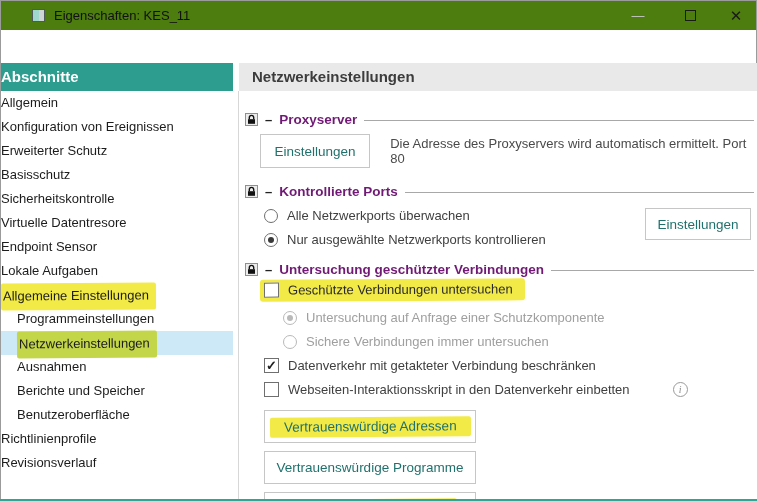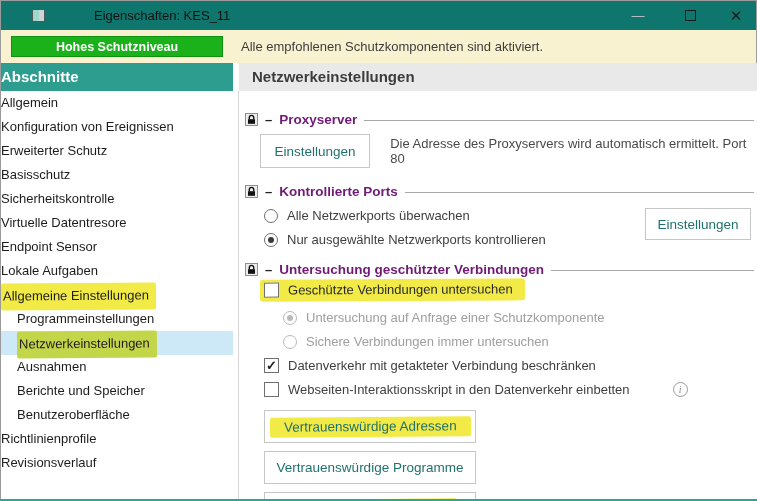--- a/index.html
+++ b/index.html
@@ -8,21 +8,21 @@
     font-family: "Liberation Sans", sans-serif;
     background:#2ca796;
     position:relative;
     overflow:hidden;
   }
   .window {
     position:absolute; left:0; top:0; width:757px; height:499px;
     background:#ffffff; border:1px solid #9b9b9b; border-bottom:none;
   }
   
-  .titlebar { position:relative; height:29px; background:#0f766e; display:flex; align-items:center;gap:40px; }
+  .titlebar { position:relative; height:29px; background:#4d7c0f; display:flex; align-items:center; }
   .app-icon {
     width:13px; height:13px; margin-left:31px; margin-right:9px;
     border:1px solid #4e5a5a;
     background:linear-gradient(90deg,#9fd6cd 0 55%, #cfd4d4 55% 100%);
   }
   .title-text { font-size:13px; color:#111; }
   .win-btn { position:absolute; top:0; width:34px; height:29px; display:flex; align-items:center; justify-content:center; font-size:14px; color:#1a1a1a; cursor:default; }
   .btn-min { left:620px; color:#c9c9c9; font-size:13px; }
   .btn-max { left:672px; }
   .btn-max .box { width:11px; height:11px; border:1px solid #1a1a1a; display:block; }
@@ -89,24 +89,20 @@
   <div class="titlebar">
     <span class="app-icon"></span>
     <span class="title-text">Eigenschaften: KES_11</span>
     <span class="win-btn btn-min">—</span>
     <span class="win-btn btn-max">
         <span class="box"></span>
       </span>
     <span class="win-btn btn-close">✕</span>
   </div>
 
-  <div class="banner">
-    <div class="status-pill">Hohes Schutzniveau</div>
-    <div class="banner-msg">Alle empfohlenen Schutzkomponenten sind aktiviert.</div>
-  </div>
 
   <div class="sidebar">
     <div class="sidebar-header">Abschnitte</div>
     <div class="nav-item"><span>Allgemein</span></div>
     <div class="nav-item"><span>Konfiguration von Ereignissen</span></div>
     <div class="nav-item"><span>Erweiterter Schutz</span></div>
     <div class="nav-item"><span>Basisschutz</span></div>
     <div class="nav-item"><span>Sicherheitskontrolle</span></div>
     <div class="nav-item"><span>Virtuelle Datentresore</span></div>
     <div class="nav-item"><span>Endpoint Sensor</span></div>

